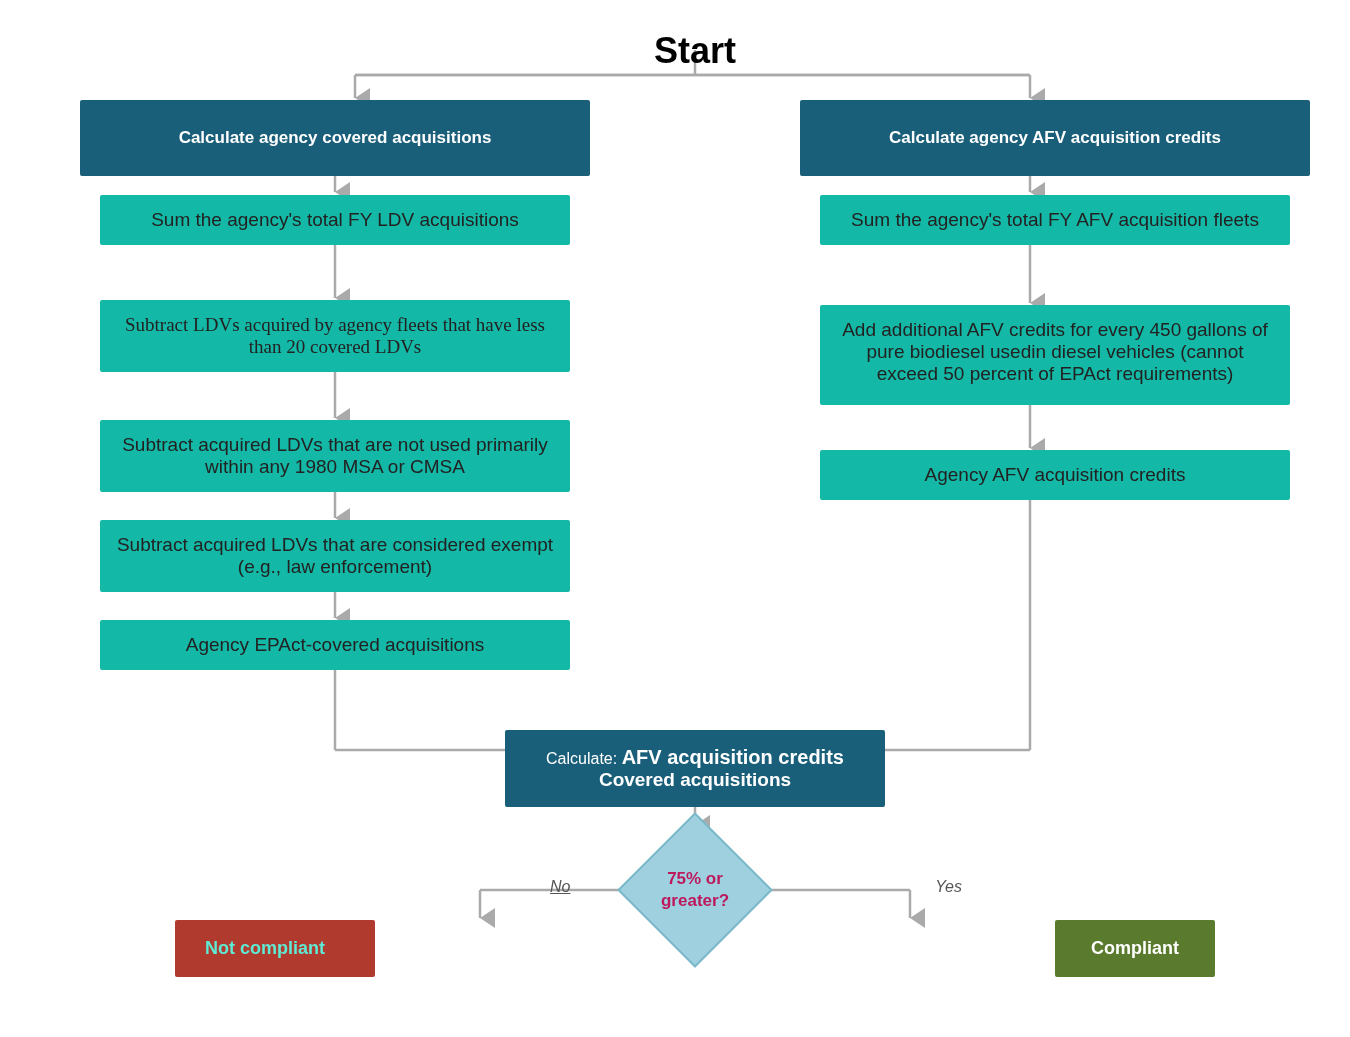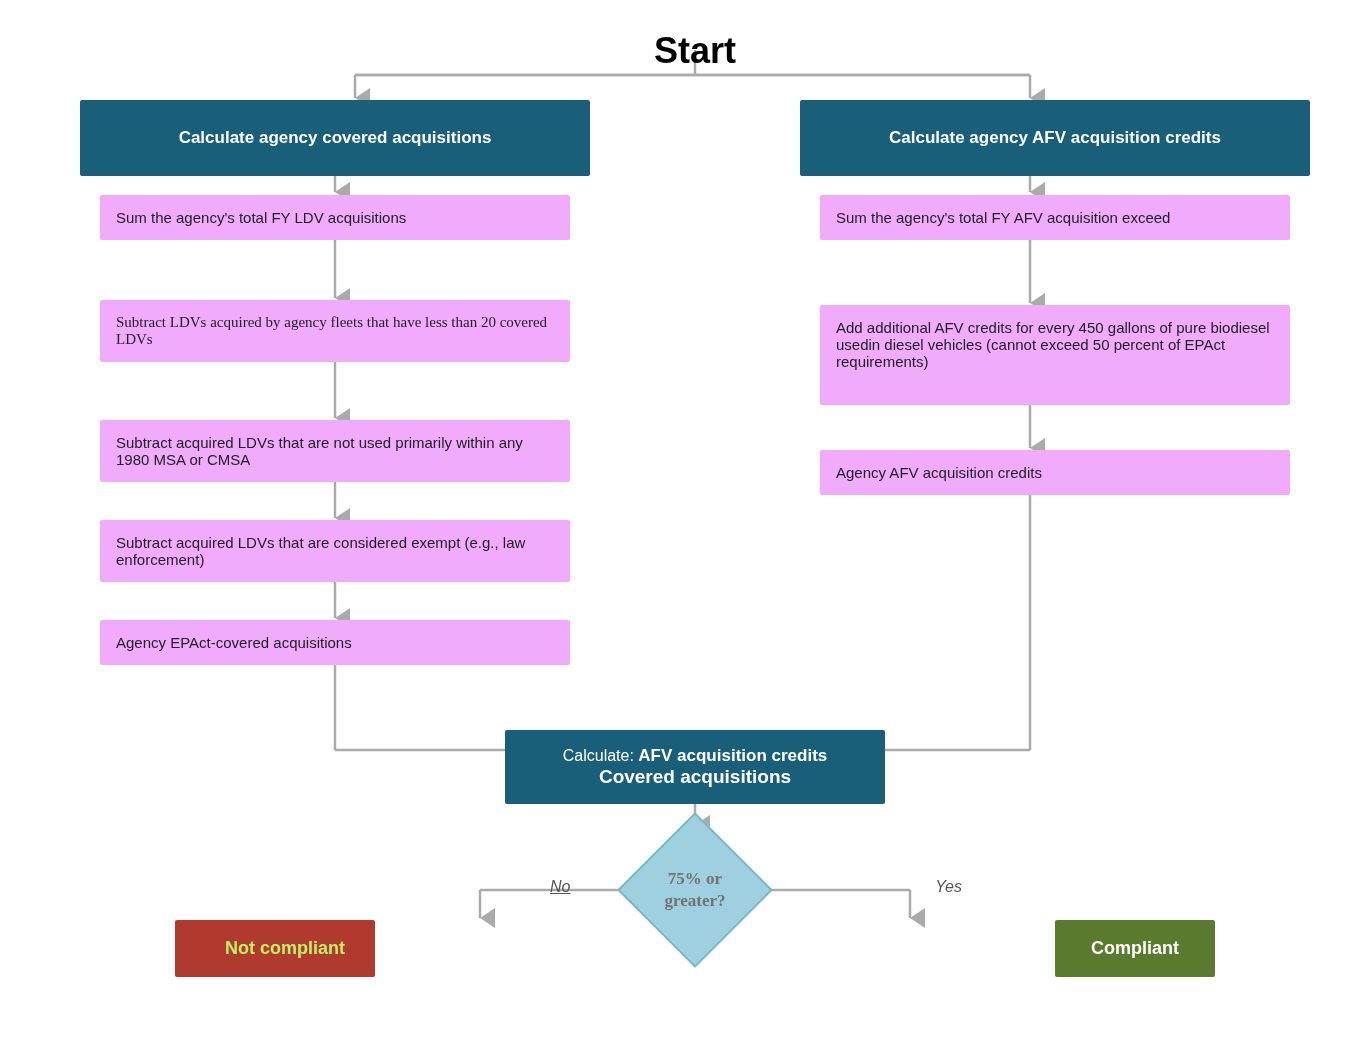--- a/index.html
+++ b/index.html
@@ -25,23 +25,24 @@
       color: #fff;
       font-weight: bold;
       font-size: 17px;
       text-align: center;
       padding: 28px 20px;
       width: 100%;
       border-radius: 2px;
     }
 
     .box-light-blue {
-      background: #f0abfc;
+      background: #14b8a6;
       color: #222;
-      font-size: 15px;
+      font-size: 19px;
+      text-align: center;
       padding: 14px 16px;
       width: 100%;
       border-radius: 2px;
     }
 
     
     .svg-overlay {
       position: absolute;
       top: 0;
       left: 0;
@@ -158,33 +159,33 @@
       <div class="box-light-blue">Subtract acquired LDVs that are considered exempt (e.g., law enforcement)</div>
     </div>
     <div class="left-box5">
       <div class="box-light-blue">Agency EPAct-covered acquisitions</div>
     </div>
 
     <div class="right-header">
       <div class="box-dark-teal">Calculate agency AFV acquisition credits</div>
     </div>
     <div class="right-box1">
-      <div class="box-light-blue">Sum the agency's total FY AFV acquisition exceed</div>
+      <div class="box-light-blue">Sum the agency's total FY AFV acquisition fleets</div>
     </div>
     <div class="right-box2">
       <div class="box-light-blue" style="min-height: 100px;">Add additional AFV credits for every 450 gallons of pure biodiesel usedin diesel vehicles (cannot exceed 50 percent of EPAct requirements)</div>
     </div>
     <div class="right-box3">
       <div class="box-light-blue">Agency AFV acquisition credits</div>
     </div>
 
     <div class="center-calc">
       <div style="background:#1a5f7a; color:#fff; padding:16px 24px; border-radius:2px; text-align:center;">
         <span style="font-size:16px;">Calculate:</span>
-        <span style="font-weight:bold; font-size:17px;">AFV acquisition credits</span>
+        <span style="font-weight:bold; font-size:20px;">AFV acquisition credits</span>
         <br>
         <span style="font-weight:bold; font-size:19px;">Covered acquisitions</span>
       </div>
     </div>
 
     <div class="center-diamond" style="width:130px; height:130px; position:relative;">
       <div style="
         width: 110px;
         height: 110px;
         background: #9ed0e0;
@@ -196,35 +197,34 @@
       "></div>
       <div style="
         position: absolute;
         top: 0; left: 0; right: 0; bottom: 0;
         display: flex;
         align-items: center;
         justify-content: center;
         font-size: 17px;
         font-weight: bold;
         text-align: center;
-        color: #737373;
+        color: #be185d;
         line-height: 1.3;
-        font-family: Liberation Serif, serif;
       ">
         <span style="white-space: pre-line;">75% or
 greater?</span>
       </div>
     </div>
 
     <div style="position:absolute; left:530px; top:858px; font-size:16px; color:#555; font-style:italic;text-decoration:underline;">No</div>
 
     <div style="position:absolute; right:408px; top:858px; font-size:16px; color:#555; font-style:italic;margin-left:20px;">Yes</div>
 
     <div class="outcome-not-compliant">
-      <div style="background:#b03a2e; color:#bef264; font-weight:bold; font-size:18px; text-align:right; padding:18px 30px; border-radius:2px; min-width:200px;">Not compliant</div>
+      <div style="background:#b03a2e; color:#5eead4; font-weight:bold; font-size:18px; text-align:left; padding:18px 30px; border-radius:2px; min-width:200px;">Not compliant</div>
     </div>
 
     <div class="outcome-compliant">
       <div style="background:#5a7a2e; color:#fff; font-weight:bold; font-size:18px; text-align:center; padding:18px 30px; border-radius:2px; min-width:160px;">Compliant</div>
     </div>
 
   </div>
 </div>
 
 </body></html>

